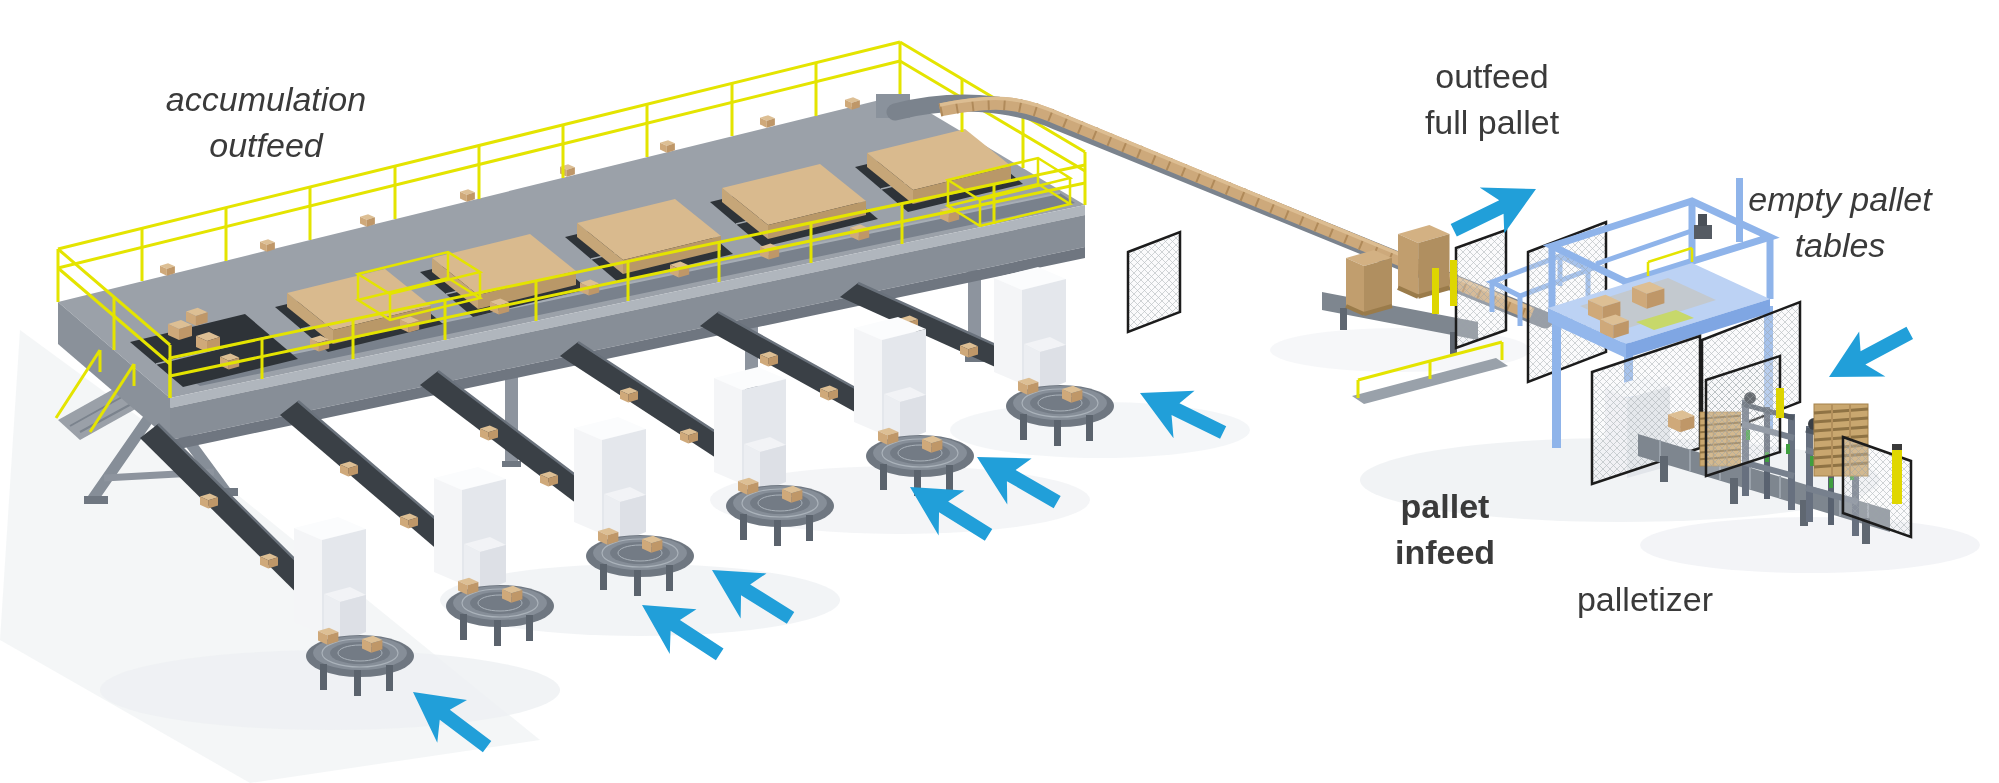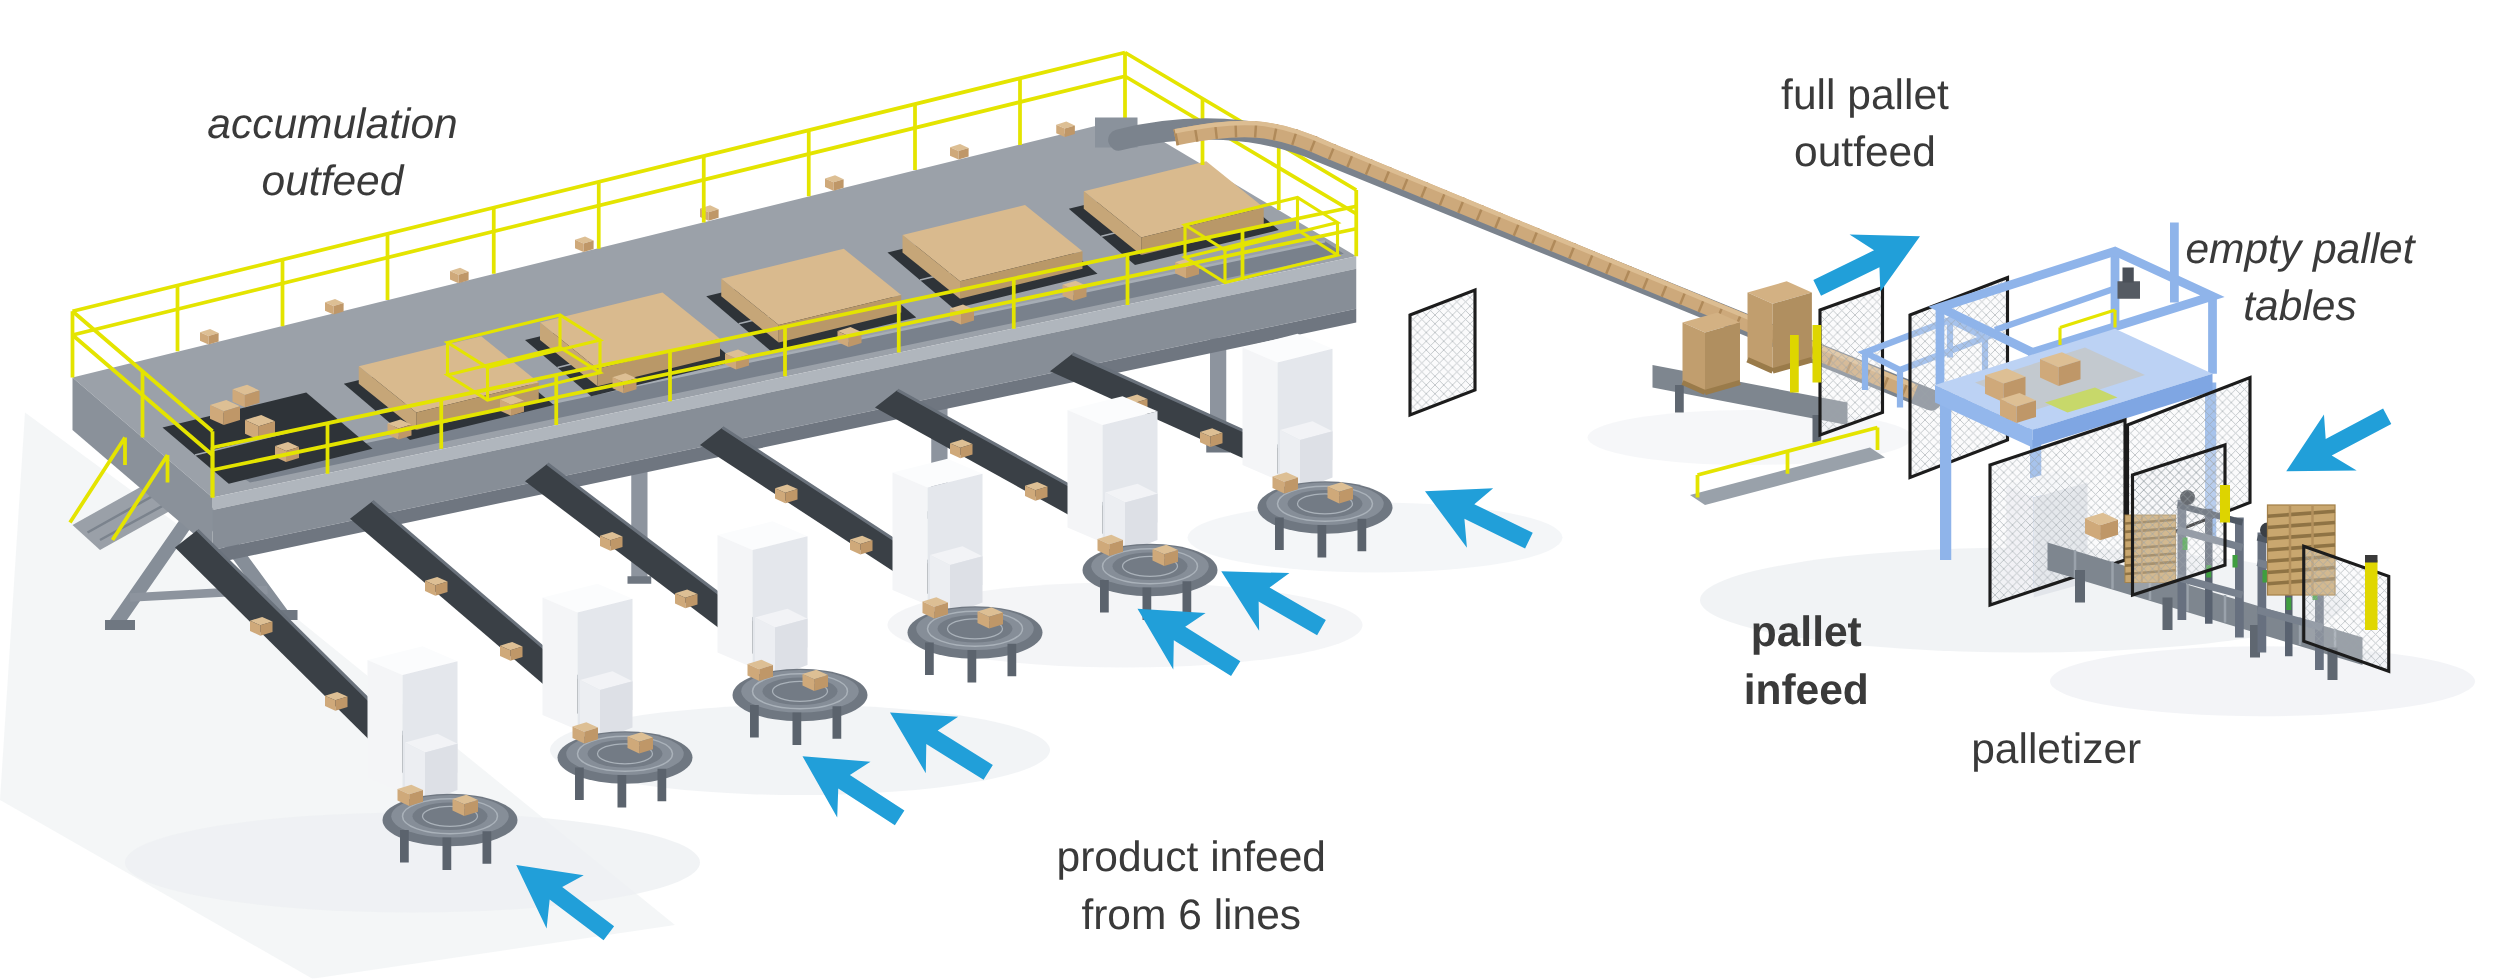--- a/index.html
+++ b/index.html
@@ -319,31 +319,27 @@
     <use href="#arrowShape" transform="translate(1536,189) rotate(-26)" fill="#219fd9"></use>
     <use href="#arrowShape" transform="translate(1829,377) rotate(152)" fill="#219fd9"></use>
   </g>
 </svg>
 
 <div class="diagram-label" style="left:106px;top:76px;font-style:italic;">
   <span>accumulation</span>
   <span>outfeed</span>
 </div>
 <div class="diagram-label" style="left:1332px;top:53px;">
+  <span>outfeed</span>
   <span>full pallet</span>
-  <span>outfeed</span>
 </div>
 <div class="diagram-label" style="left:1680px;top:176px;font-style:italic;">
   <span>empty pallet</span>
   <span>tables</span>
 </div>
 <div class="diagram-label" style="left:1285px;top:483px;font-weight:bold;">
   <span>pallet</span>
   <span>infeed</span>
 </div>
 <div class="diagram-label lbl-palletizer" style="left:1485px;top:576px;">
   <span>palletizer</span>
 </div>
-<div class="diagram-label" style="left:793px;top:663px;">
-  <span>product infeed</span>
-  <span>from 6 lines</span>
-</div>
 </div>
 
 </body></html>

